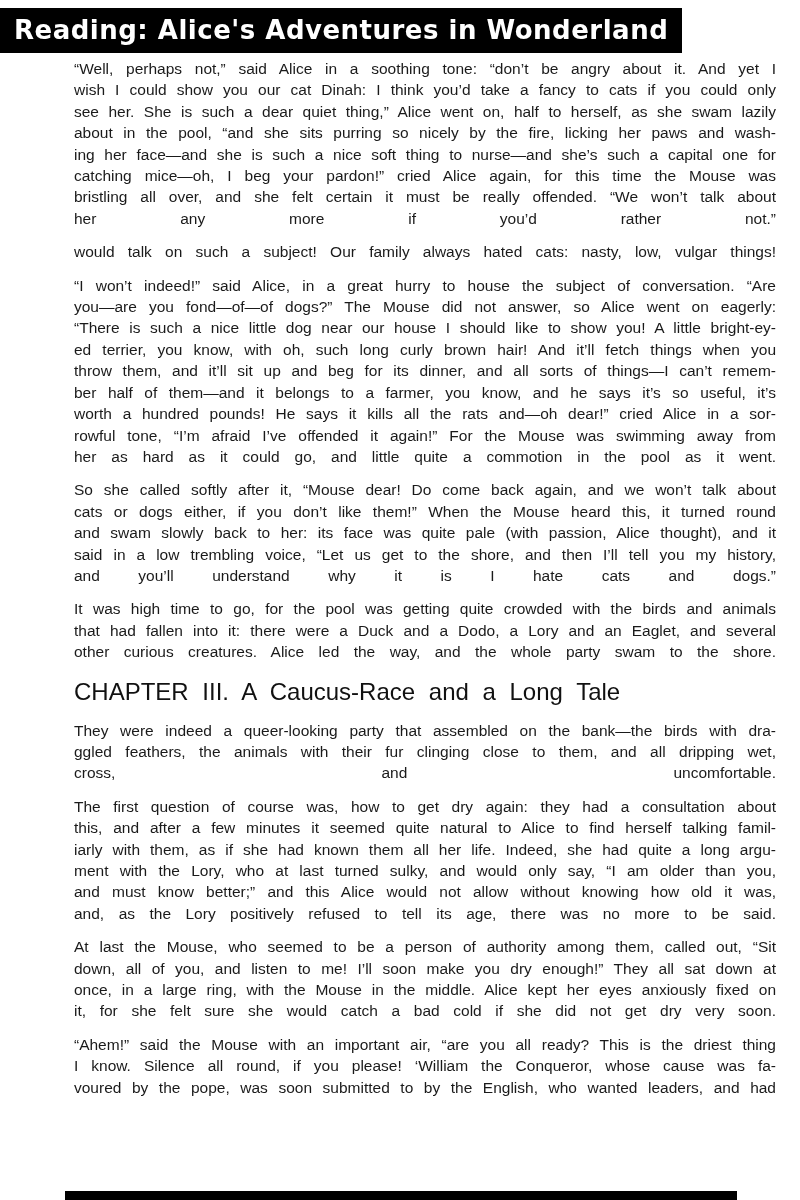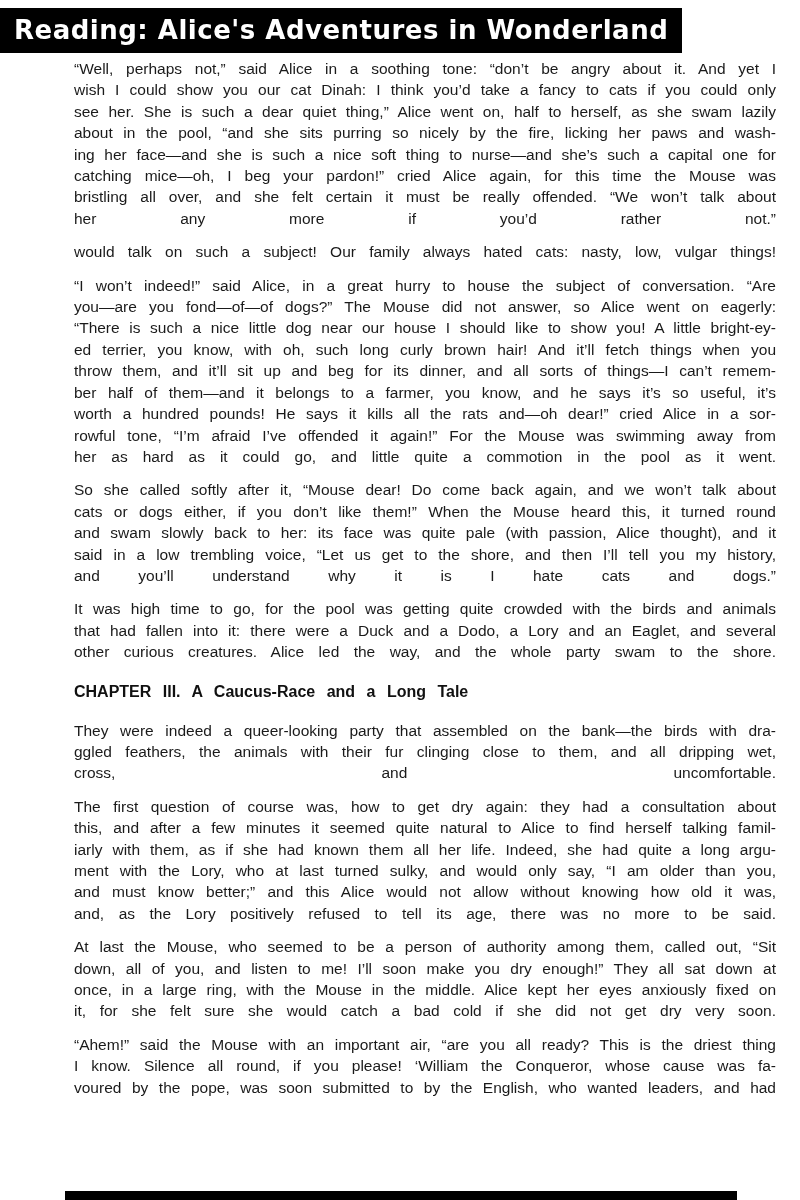--- a/index.html
+++ b/index.html
@@ -48,22 +48,22 @@
   }
   .line {
     font-size: 15.5px;
     line-height: 21.4px;
     text-align: justify;
     text-align-last: justify;
     white-space: normal;
     overflow: hidden;
   }
   .chapter-heading {
-    font-size: 16px;
-    font-weight: 700;
+    font-size: 24px;
+    font-weight: 400;
     color: #111111;
     word-spacing: 7px;
     line-height: 26px;
     margin: 16px 0 15px 0;
   }
   .footer-bar {
     position: absolute;
     left: 65px;
     bottom: 0;
     width: 672px;

